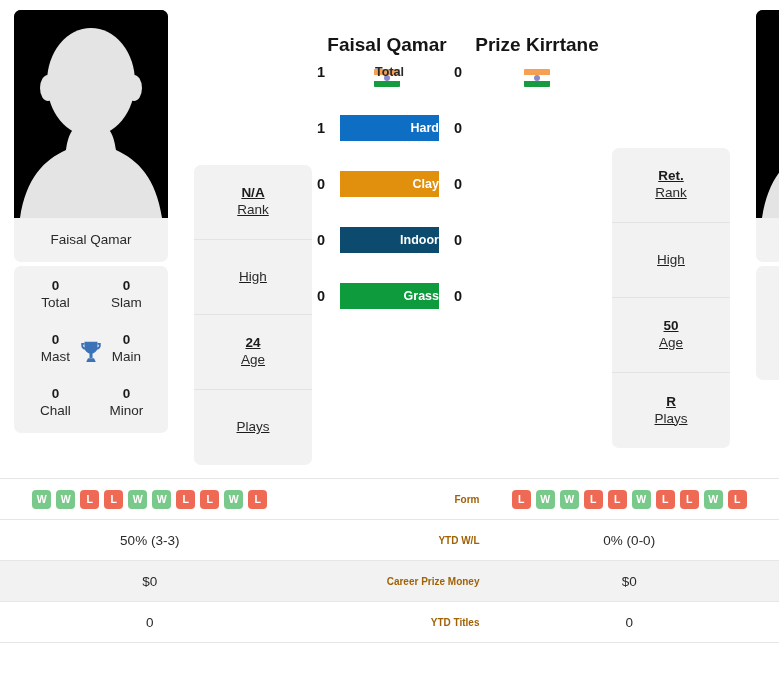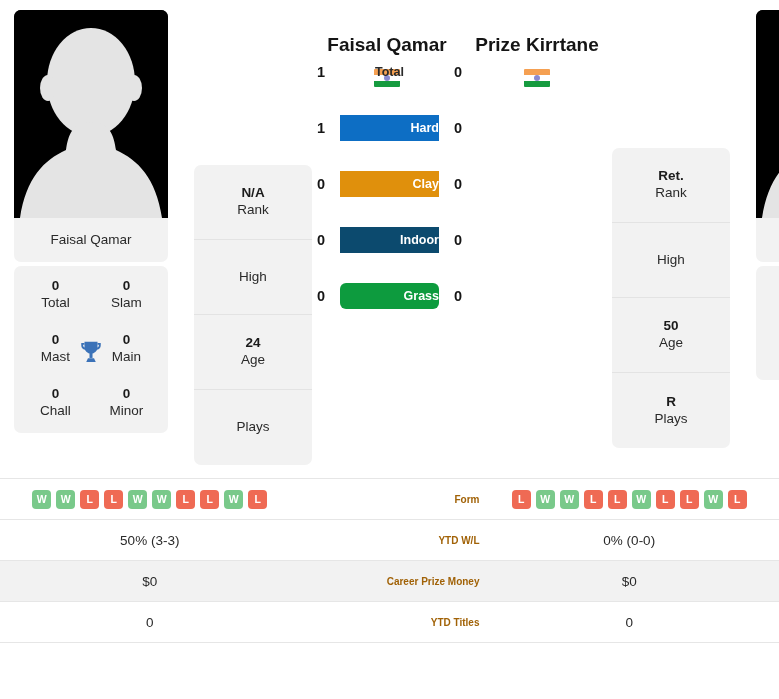--- a/index.html
+++ b/index.html
@@ -68,20 +68,21 @@
     transform: translate(-50%, -44%);
     width: 26px; height: 26px;
   }
 
   
   .info-col { width: 118px; flex: 0 0 118px; }
   .info-card {
     background: #f2f2f2;
     border-radius: 7px;
     overflow: hidden;
+    text-decoration: underline;
   }
   .info-row {
     height: 75px;
     display: flex;
     flex-direction: column;
     align-items: center;
     justify-content: center;
     border-bottom: 1px solid #e3e3e3;
     line-height: 1.25;
   }
@@ -384,21 +385,21 @@
         <div class="surface-badge" style="background: rgb(224, 144, 12);">Clay</div>
         <div class="h2h-score">0</div>
       </div>
       <div class="h2h-row">
         <div class="h2h-score">0</div>
         <div class="surface-badge" style="background: #0c4a6e;">Indoor</div>
         <div class="h2h-score">0</div>
       </div>
       <div class="h2h-row">
         <div class="h2h-score">0</div>
-        <div class="surface-badge" style="background: rgb(13, 155, 62); border-radius: 6px;">Grass</div>
+        <div class="surface-badge" style="background: rgb(13, 155, 62);">Grass</div>
         <div class="h2h-score">0</div>
       </div>
     </div>
 
   <div class="table">
       <div class="trow">
         <div class="tcell-left">
           <div class="form-strip">
             <div class="form-badge w">W</div>
             <div class="form-badge w">W</div>

